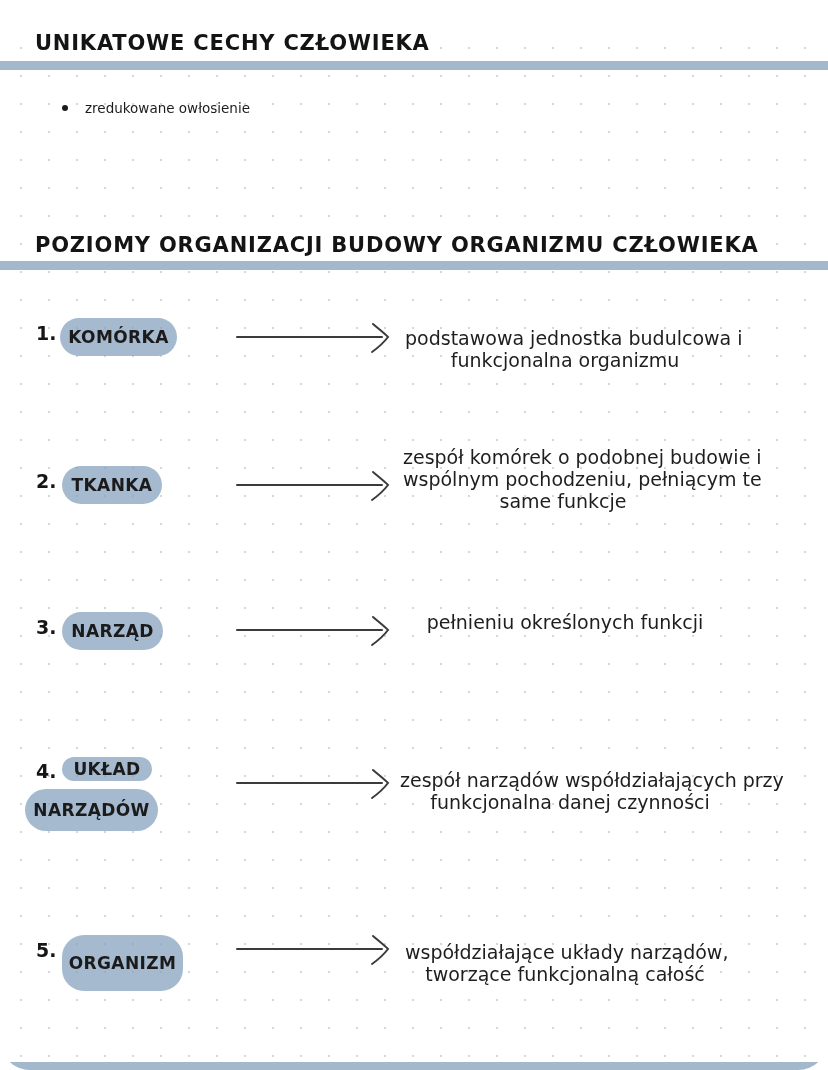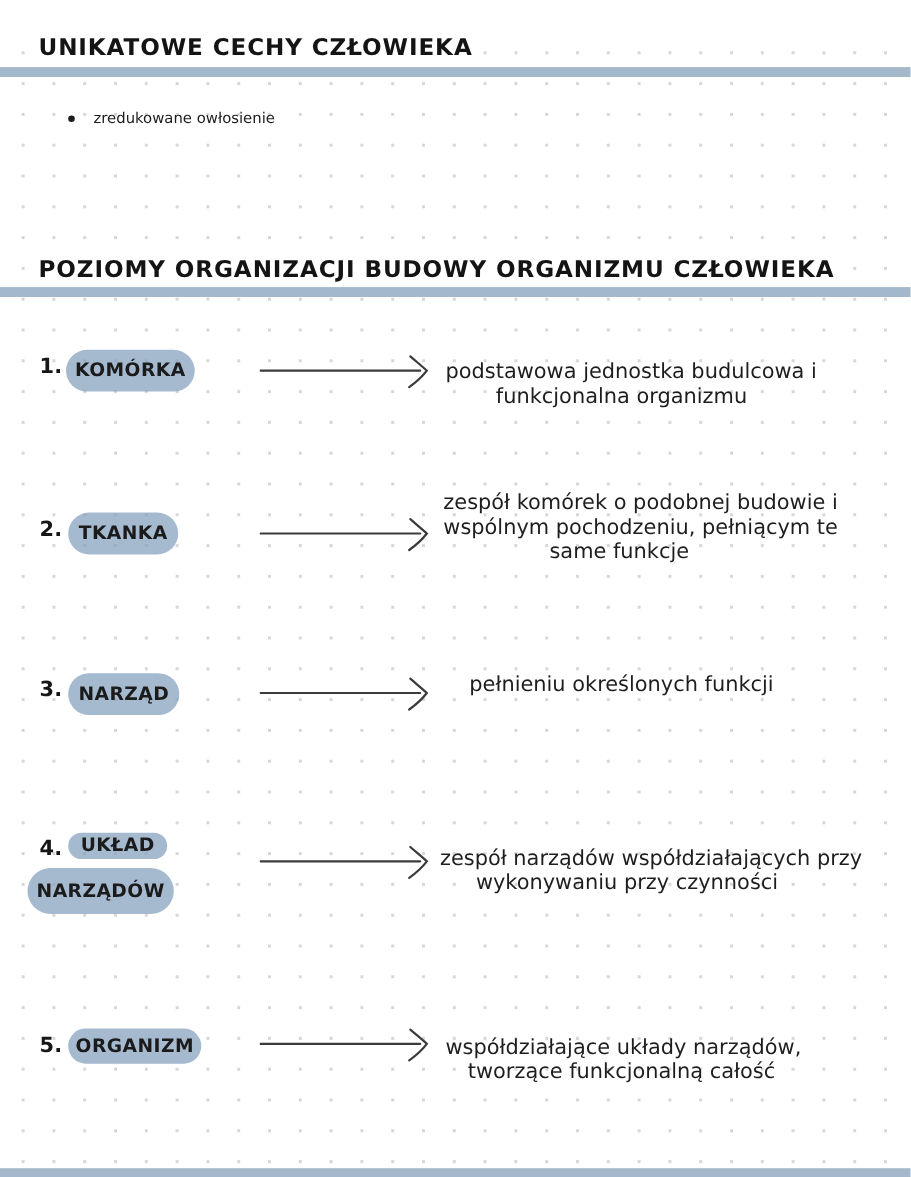--- a/index.html
+++ b/index.html
@@ -1,19 +1,19 @@
 <!DOCTYPE html>
 <html><head>
 <meta charset="utf-8">
 <style>
   * { margin:0; padding:0; box-sizing:border-box; }
   html,body { background:#ffffff; }
   body { font-family:"DejaVu Sans", sans-serif; color:#1a1a1a; }
   .page {
-    position:relative; width:828px; height:1070px; background:#ffffff; overflow:hidden;
+    position:relative; width:828px; height:1070px; background:#ffffff; overflow:hidden;border-radius:30px;
   }
   .dots {
     position:absolute; left:0; right:0; top:28px; bottom:0;
     background-image: radial-gradient(circle, #d7d7d7 1.3px, transparent 1.5px);
     background-size: 28px 28px; background-position: 7px 6px;
     pointer-events:none;
   }
   .section-title {
     position:absolute; left:35px; font-size:21px; font-weight:700;
     letter-spacing:0.8px; color:#141414; white-space:nowrap; background:#ffffff; padding-right:6px;
@@ -55,21 +55,21 @@
   .arrow-2 { top:467px; } .desc-2 { left:403px; top:446px; }
   
   .num-3 { top:616px; } .pill-3 { left:62px; top:612px; width:101px; height:38px; }
   .arrow-3 { top:612px; } .desc-3 { left:405px; top:611px; }
   
   .num-4 { top:760px; }
   .pill-4a { left:62px; top:757px; width:90px; height:24px; }
   .pill-4b { left:25px; top:789px; width:133px; height:42px; }
   .arrow-4 { top:765px; } .desc-4 { left:400px; top:769px; width:340px; }
   
-  .num-5 { top:939px; } .pill-5 { left:62px; top:935px; width:121px; height:32px; }
+  .num-5 { top:939px; } .pill-5 { left:62px; top:935px; width:121px; height:56px; }
   .arrow-5 { top:931px; } .desc-5 { left:405px; top:941px; }
 </style>
 </head>
 <body>
 
 <div class="page">
   <div class="dots"></div>
 
   <div class="section-title title-1">UNIKATOWE CECHY CZŁOWIEKA</div>
   <div class="accent-bar bar-1"></div>
@@ -119,21 +119,21 @@
 
   <div class="level-number num-4">4.</div>
   <div class="pill pill-4a">UKŁAD</div>
   <div class="pill pill-4b">NARZĄDÓW</div>
   <svg class="arrow arrow-4" viewBox="0 0 160 36">
     <line x1="3" y1="18" x2="148" y2="18" stroke="#3b3b3b" stroke-width="2" stroke-linecap="round"></line>
     <path d="M139,5 C146,11 151,15 154,18 C151,22 145,28 138,33" fill="none" stroke="#3b3b3b" stroke-width="2" stroke-linecap="round"></path>
   </svg>
   <div class="desc desc-4">
     <div>zespół narządów współdziałających przy</div>
-    <div>wykonywaniu przy czynności</div>
+    <div>funkcjonalna danej czynności</div>
   </div>
 
   <div class="level-number num-5">5.</div>
   <div class="pill pill-5">ORGANIZM</div>
   <svg class="arrow arrow-5" viewBox="0 0 160 36">
     <line x1="3" y1="18" x2="148" y2="18" stroke="#3b3b3b" stroke-width="2" stroke-linecap="round"></line>
     <path d="M139,5 C146,11 151,15 154,18 C151,22 145,28 138,33" fill="none" stroke="#3b3b3b" stroke-width="2" stroke-linecap="round"></path>
   </svg>
   <div class="desc desc-5">
     <div>współdziałające układy narządów,</div>

